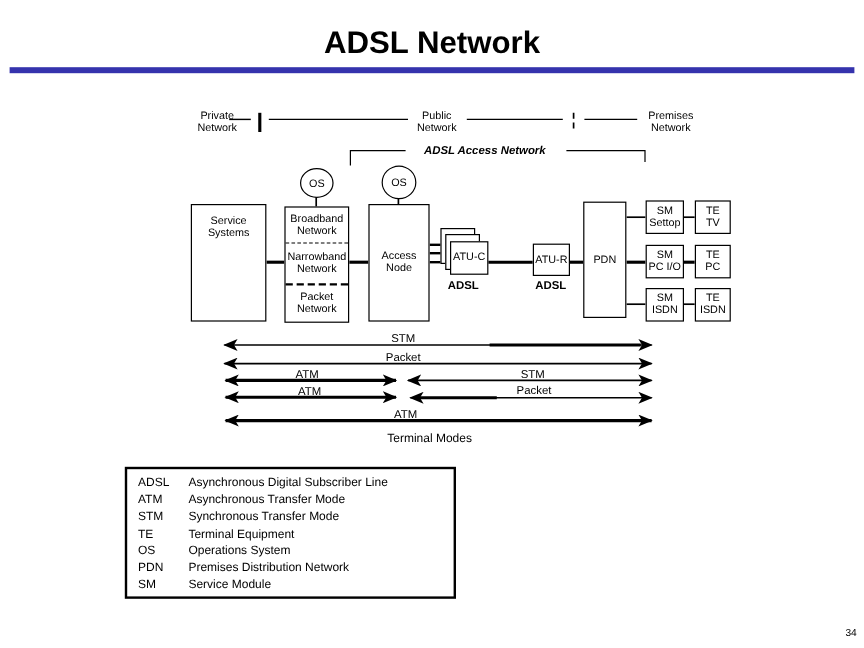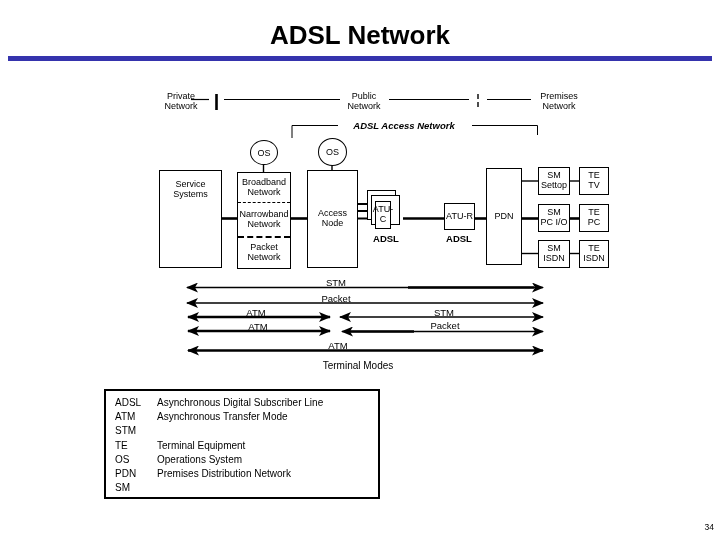--- a/index.html
+++ b/index.html
@@ -148,21 +148,21 @@
     </div>
   </div>
 
   <div class="box" style="left:307px;top:170px;width:51px;height:98px;box-sizing:border-box;">
     <span>Access
 Node</span>
   </div>
 
   <div class="stackrect" style="left:367px;top:190px;width:27px;height:28px;"></div>
   <div class="stackrect" style="left:371px;top:195px;width:27px;height:28px;"></div>
-  <div class="box" style="left:375px;top:201px;width:16px;height:28px;box-sizing:border-box;border-width:1.2px;">
+  <div class="box" style="left:375px;top:201px;width:32px;height:28px;box-sizing:border-box;border-width:1.2px;">
     <span>ATU-C</span>
   </div>
   <div class="abs adsl-tag" style="left:386px;top:233px;">ADSL</div>
 
   <div class="box" style="left:444px;top:203px;width:31px;height:27px;box-sizing:border-box;border-width:1.2px;">
     <span>ATU-R</span>
   </div>
   <div class="abs adsl-tag" style="left:459px;top:233px;">ADSL</div>
 
   <div class="box" style="left:486px;top:168px;width:36px;height:97px;box-sizing:border-box;">
@@ -207,34 +207,36 @@
     <div class="gloss-row">
       <span class="gloss-abbr">ADSL</span>
       <span class="gloss-def">Asynchronous Digital Subscriber Line</span>
     </div>
     <div class="gloss-row">
       <span class="gloss-abbr">ATM</span>
       <span class="gloss-def">Asynchronous Transfer Mode</span>
     </div>
     <div class="gloss-row">
       <span class="gloss-abbr">STM</span>
+      <span class="gloss-def">Synchronous Transfer Mode</span>
     </div>
     <div class="gloss-row">
       <span class="gloss-abbr">TE</span>
       <span class="gloss-def">Terminal Equipment</span>
     </div>
     <div class="gloss-row">
       <span class="gloss-abbr">OS</span>
       <span class="gloss-def">Operations System</span>
     </div>
     <div class="gloss-row">
       <span class="gloss-abbr">PDN</span>
       <span class="gloss-def">Premises Distribution Network</span>
     </div>
     <div class="gloss-row">
       <span class="gloss-abbr">SM</span>
+      <span class="gloss-def">Service Module</span>
     </div>
   </div>
 
   <div class="abs footer" style="left:4px;top:522px;margin-top:24px;">MJ11/0704</div>
   <div class="abs footer" style="right:6px;top:522px;">34</div>
 
 </div>
 
 </body></html>

